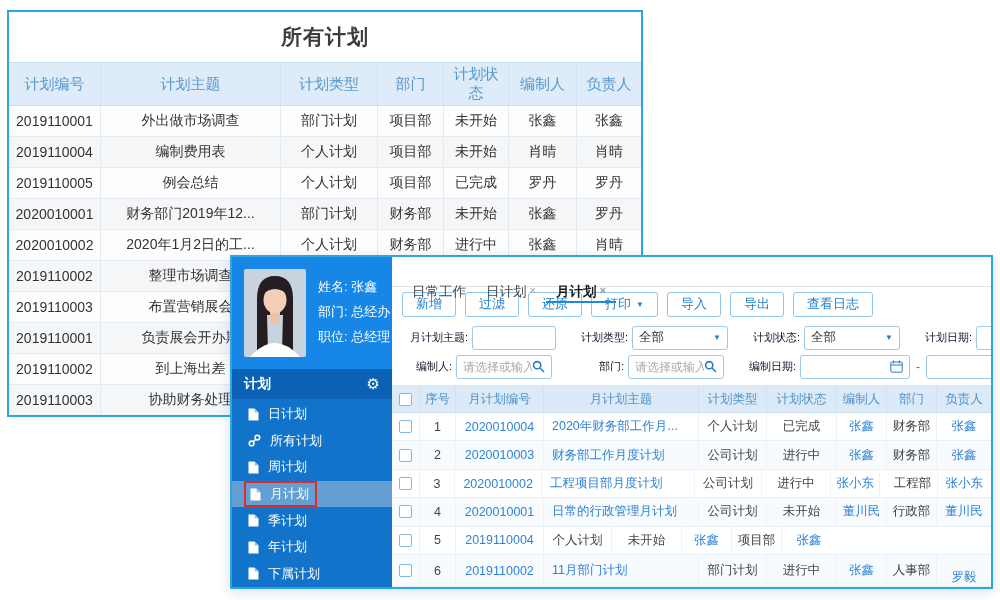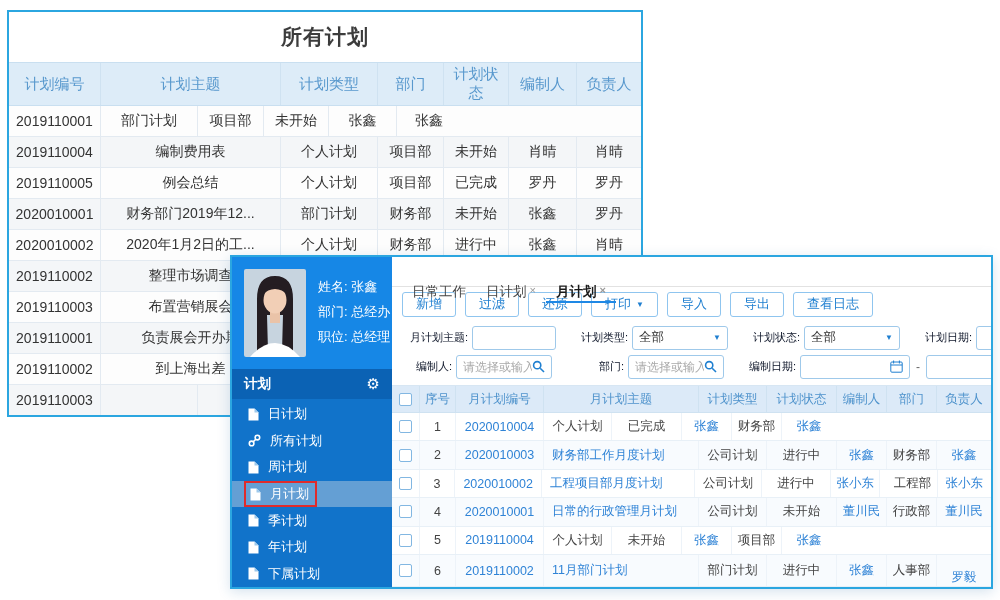--- a/index.html
+++ b/index.html
@@ -100,20 +100,21 @@
         <div class="bgh" style="width: 180px;">计划主题</div>
         <div class="bgh" style="width: 97px;">计划类型</div>
         <div class="bgh" style="width: 66px;">部门</div>
         <div class="bgh" style="width: 65px;">计划状态</div>
         <div class="bgh" style="width: 68px;">编制人</div>
         <div class="bgh" style="width: 64px;">负责人</div>
       </div>
     <div class="bg-body" id="bgBody">
         <div class="bgrow">
           <div class="bgc" style="width: 92px;">2019110001</div>
+          <div class="bgc" style="width: 180px;">外出做市场调查</div>
           <div class="bgc" style="width: 97px;">部门计划</div>
           <div class="bgc" style="width: 66px;">项目部</div>
           <div class="bgc" style="width: 65px;">未开始</div>
           <div class="bgc" style="width: 68px;">张鑫</div>
           <div class="bgc" style="width: 64px;">张鑫</div>
         </div>
         <div class="bgrow even">
           <div class="bgc" style="width: 92px;">2019110004</div>
           <div class="bgc" style="width: 180px;">编制费用表</div>
           <div class="bgc" style="width: 97px;">个人计划</div>
@@ -180,20 +181,21 @@
           <div class="bgc" style="width: 92px;">2019110002</div>
           <div class="bgc" style="width: 180px;">到上海出差</div>
           <div class="bgc" style="width: 97px;"></div>
           <div class="bgc" style="width: 66px;"></div>
           <div class="bgc" style="width: 65px;"></div>
           <div class="bgc" style="width: 68px;"></div>
           <div class="bgc" style="width: 64px;"></div>
         </div>
         <div class="bgrow even">
           <div class="bgc" style="width: 92px;">2019110003</div>
+          <div class="bgc" style="width: 180px;">协助财务处理</div>
           <div class="bgc" style="width: 97px;"></div>
           <div class="bgc" style="width: 66px;"></div>
           <div class="bgc" style="width: 65px;"></div>
           <div class="bgc" style="width: 68px;"></div>
           <div class="bgc" style="width: 64px;"></div>
         </div>
       </div>
   </section>
 
   <section class="fg-window">
@@ -425,20 +427,21 @@
             <div class="fgh" style="width: 50px;">部门</div>
             <div class="fgh" style="width: 54px;">负责人</div>
           </div>
         <div class="fg-body" id="fgBody">
             <div class="fgrow">
               <div class="fgc" style="width: 28px;">
                 <span class="cbx"></span>
               </div>
               <div class="fgc" style="width: 36px;">1</div>
               <div class="fgc link" style="width: 88px;">2020010004</div>
+              <div class="fgc link left" style="width: 155px;">2020年财务部工作月...</div>
               <div class="fgc" style="width: 68px;">个人计划</div>
               <div class="fgc" style="width: 70px;">已完成</div>
               <div class="fgc link" style="width: 50px;">张鑫</div>
               <div class="fgc" style="width: 50px;">财务部</div>
               <div class="fgc link" style="width: 54px;">张鑫</div>
             </div>
             <div class="fgrow even">
               <div class="fgc" style="width: 28px;">
                 <span class="cbx"></span>
               </div>

